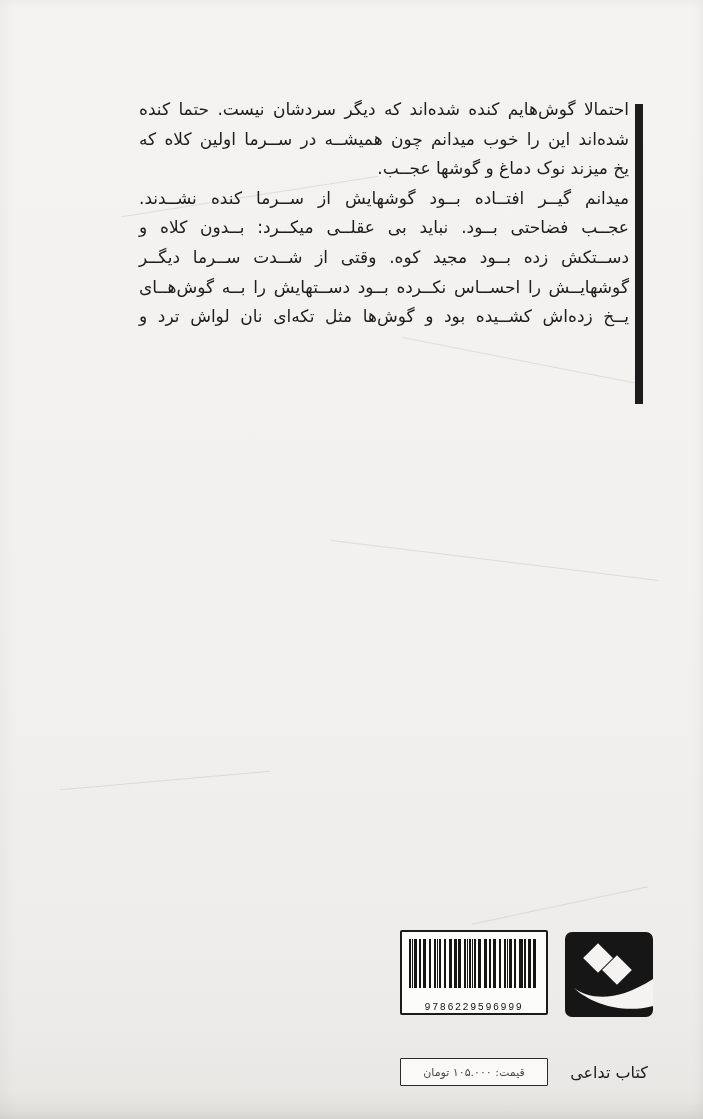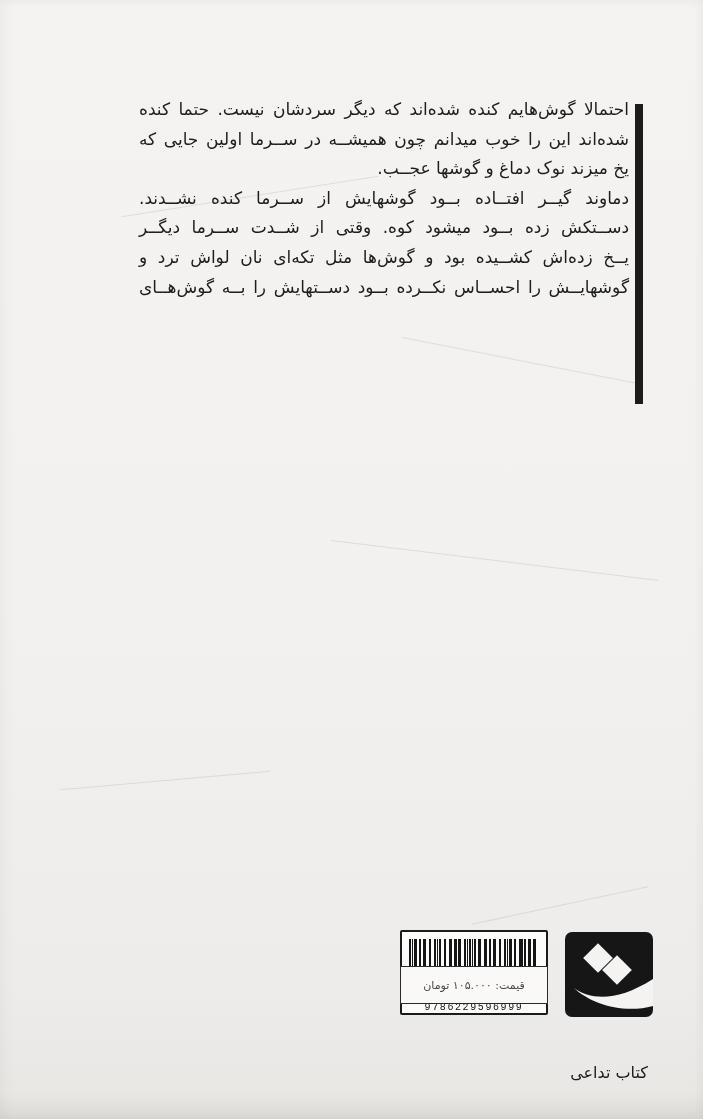--- a/index.html
+++ b/index.html
@@ -58,21 +58,21 @@
       repeating-linear-gradient(90deg,transparent 0 3px,#151515 3px 4px,transparent 4px 11px);
     background-color:#fcfcfa;
   }
   .isbn{
     margin-top:14px;
     font-family:"Liberation Mono","DejaVu Sans Mono",monospace;
     font-size:10px;letter-spacing:1.6px;color:#161616;
     white-space:nowrap;
   }
   .price-box{
-    position:absolute;left:400px;top:966px;width:148px;height:38px;
+    position:absolute;left:400px;top:1058px;width:148px;height:28px;
     background:#faf9f7;border:1.5px solid #2a2a28;border-radius:1px;
     box-sizing:border-box;
     display:flex;align-items:center;justify-content:center;
   }
   .price-text{
     direction:rtl;font-size:11px;color:#4c4a43;
     filter:blur(0.35px);white-space:nowrap;
   }
 
   
@@ -98,26 +98,27 @@
   <div class="crease c1"></div>
   <div class="crease c2"></div>
   <div class="crease c3"></div>
   <div class="crease c4"></div>
   <div class="crease c5"></div>
 
   <div class="side-rule"></div>
 
   <div class="text-block">
     <p class="line">احتمالا گوش‌هایم کنده شده‌اند که دیگر سردشان نیست. حتما کنده</p>
-    <p class="line">شده‌اند این را خوب میدانم چون همیشــه در ســرما اولین جایی که</p>
+    <p class="line">شده‌اند این را خوب میدانم چون همیشــه در ســرما اولین کلاه که</p>
     <p class="line para-end">یخ میزند نوک دماغ و گوشها عجــب.</p>
-    <p class="line">دماوند گیــر افتــاده بــود گوشهایش از ســرما کنده نشــدند.</p>
-    <p class="line">دســتکش زده بــود میشود کوه. وقتی از شــدت ســرما دیگــر</p>
+    <p class="line">میدانم گیــر افتــاده بــود گوشهایش از ســرما کنده نشــدند.</p>
+    <p class="line">عجــب فضاحتی بــود. نباید بی عقلــی میکــرد: بــدون کلاه و</p>
+    <p class="line">دســتکش زده بــود مجید کوه. وقتی از شــدت ســرما دیگــر</p>
+    <p class="line">گوشهایــش را احســاس نکــرده بــود دســتهایش را بــه گوش‌هــای</p>
     <p class="line">یــخ زده‌اش کشــیده بود و گوش‌ها مثل تکه‌ای نان لواش ترد و</p>
-    <p class="line">گوشهایــش را احســاس نکــرده بــود دســتهایش را بــه گوش‌هــای</p>
   </div>
 
   <div class="barcode-box">
     <div class="bars"></div>
     <div class="isbn">9786229596999</div>
   </div>
 
   <div class="price-box">
     <span class="price-text">قیمت: ۱۰۵.۰۰۰ تومان</span>
   </div>

